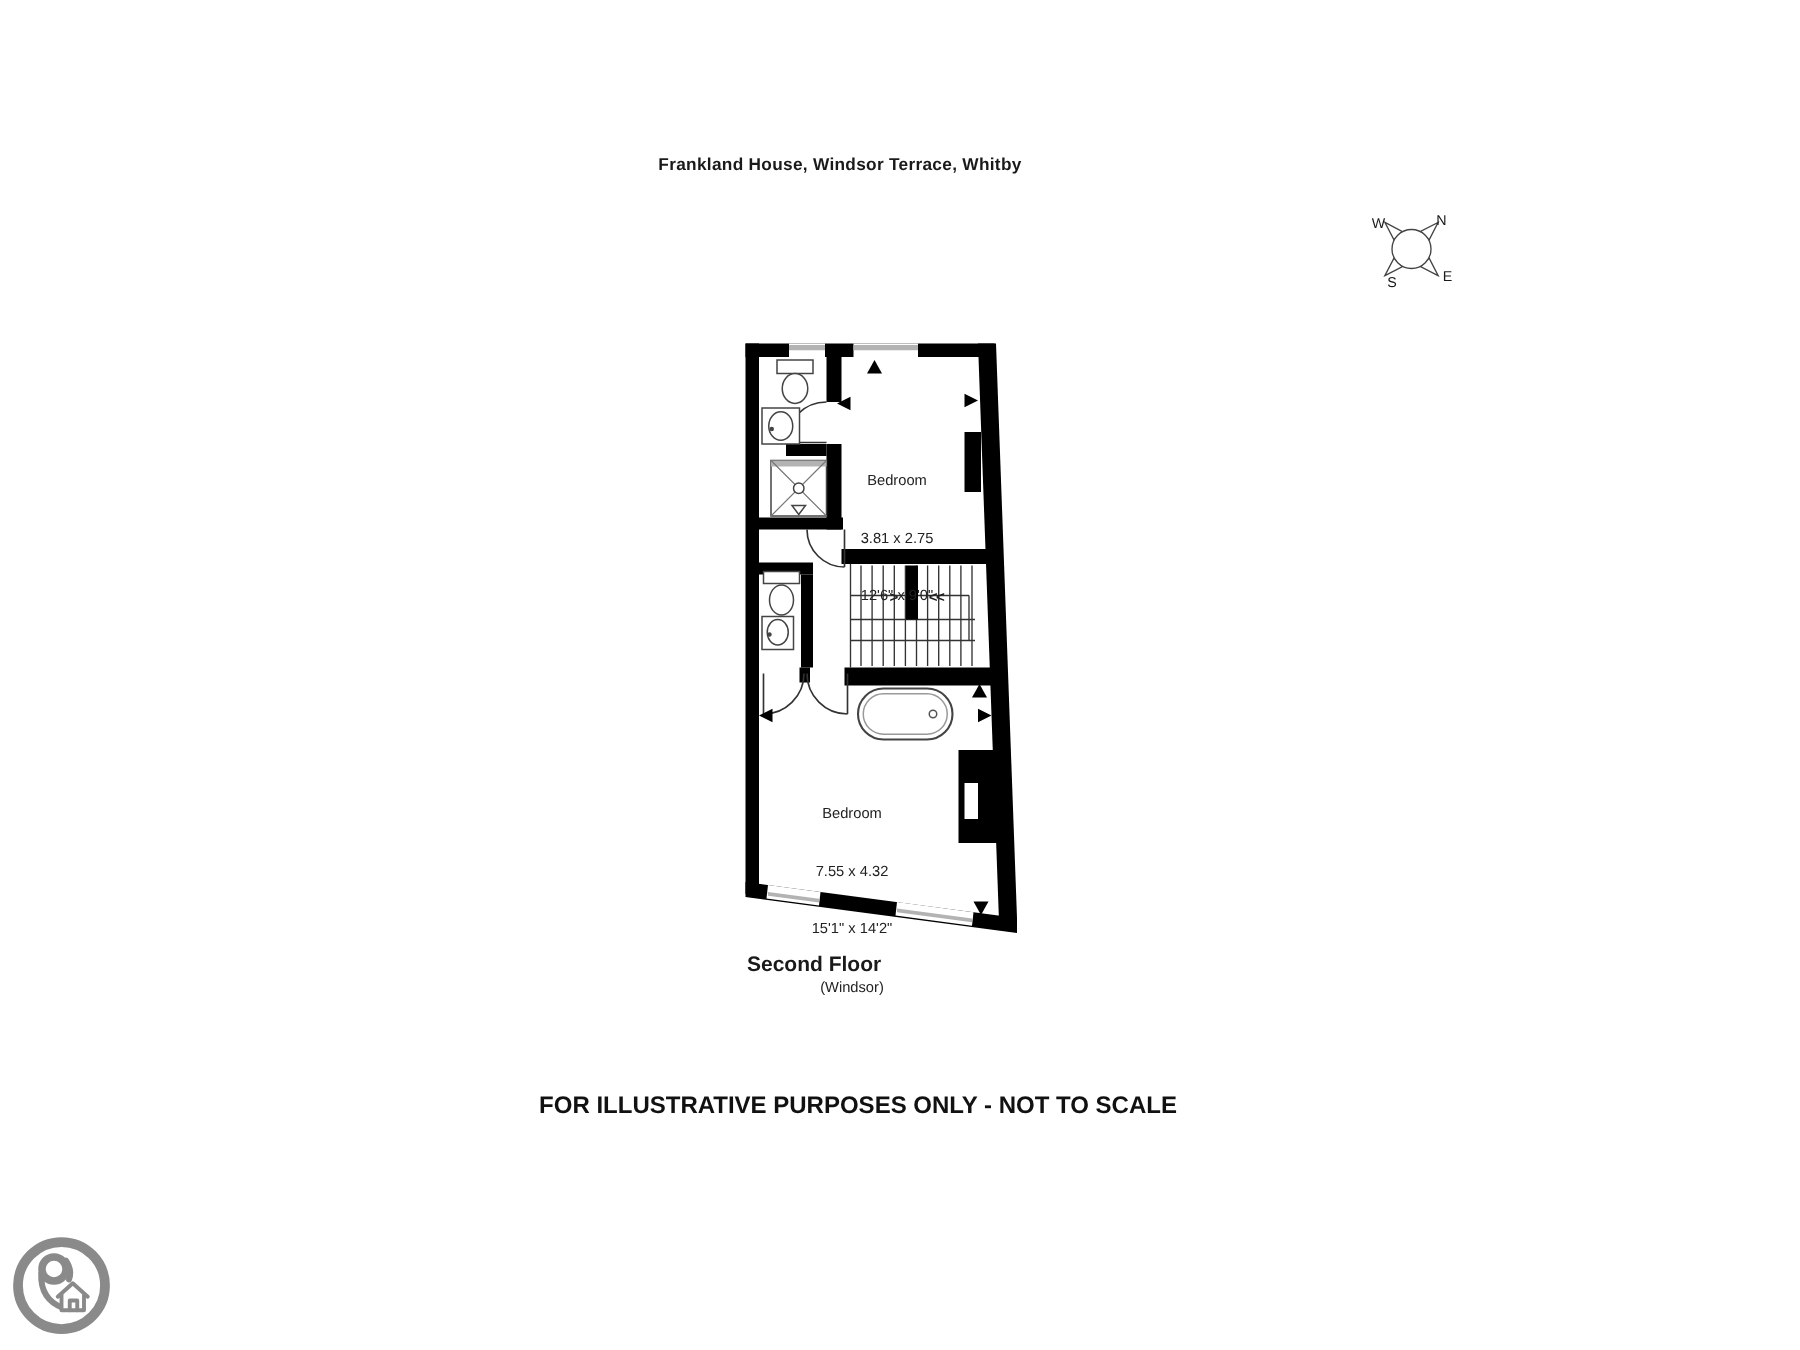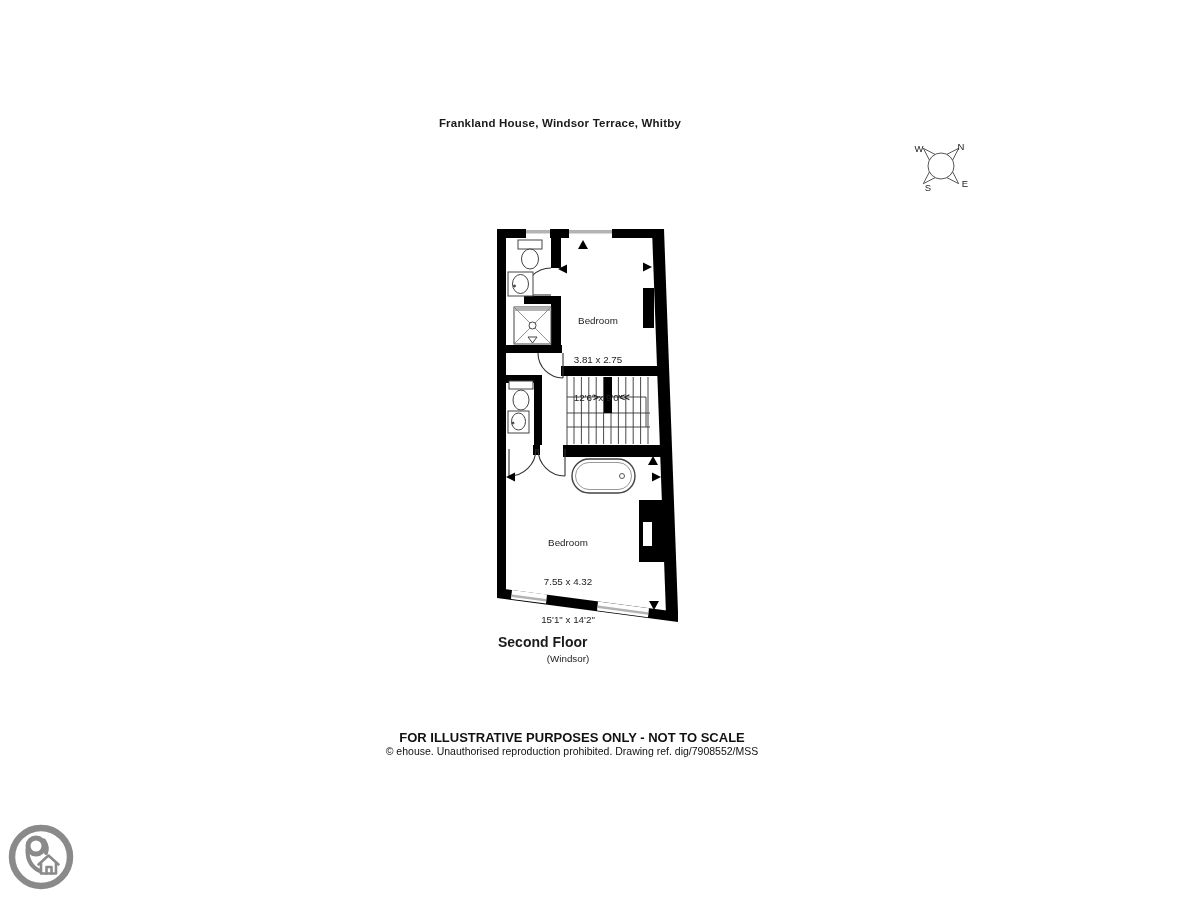--- a/index.html
+++ b/index.html
@@ -1,28 +1,28 @@
 <!DOCTYPE html>
 <html><head>
 <meta charset="utf-8">
 <style>
   html,body{margin:0;padding:0;background:#ffffff;}
   .canvas{
     position:relative;width:1200px;height:900px;background:#ffffff;overflow:hidden;
     font-family:"Liberation Sans","DejaVu Sans",sans-serif;color:#1a1a1a;
   }
   .abs{position:absolute;}
-  .title{left:300px;top:104px;width:520px;text-align:center;font-size:11.5px;font-weight:bold;letter-spacing:.2px;margin-top:13px;}
+  .title{left:300px;top:104px;width:520px;text-align:center;font-size:11.5px;font-weight:bold;letter-spacing:.2px;}
   .floor-label{left:498px;top:634px;font-size:14px;font-weight:bold;}
   .room-label{text-align:center;font-size:9.8px;line-height:10.7px;color:#222;}
   .room-label-1{left:548px;top:288px;width:100px;}
   .room-label-2{left:518px;top:510px;width:100px;}
   .room-label span{display:block;margin-top:28px;}
   .footer{left:272px;top:732px;width:600px;text-align:center;font-size:10.5px;line-height:12.6px;color:#111;}
-  .footer .l1{font-size:13px;font-weight:bold;}
+  .footer .l1{font-size:16px;font-weight:bold;}
   .dash-rect{display:inline-block;width:26px;height:6px;border:1.2px dashed #555;margin-right:5px;vertical-align:middle;position:relative;top:-1px;}
   svg text{font-family:"Liberation Sans","DejaVu Sans",sans-serif;}
 </style>
 </head>
 <body>
 
 <div class="canvas">
 
   <div class="abs title">Frankland House, Windsor Terrace, Whitby</div>
 
@@ -205,16 +205,15 @@
     <span>Bedroom</span>
     <span>7.55 x 4.32</span>
     <span>15'1" x 14'2"</span>
     <span>(Windsor)</span>
   </div>
 
   <div class="abs floor-label">Second Floor</div>
 
   <div class="abs footer">
     <div class="l1">FOR ILLUSTRATIVE PURPOSES ONLY - NOT TO SCALE</div>
-    <div class="l4">© ehouse. Unauthorised reproduction prohibited. Drawing ref. dig/7908552/MSS</div>
   </div>
 
 </div>
 
 </body></html>

